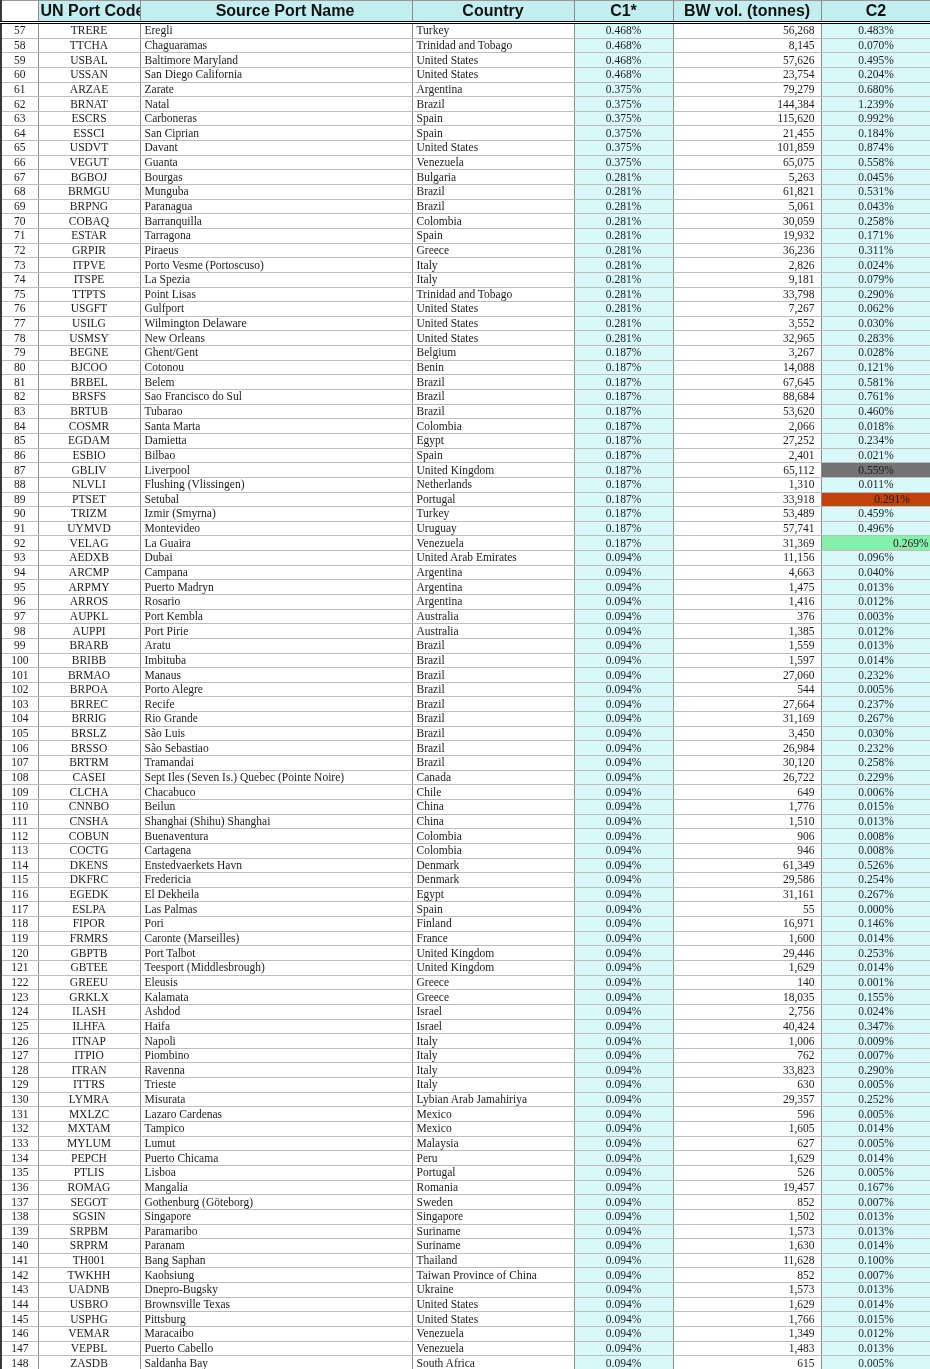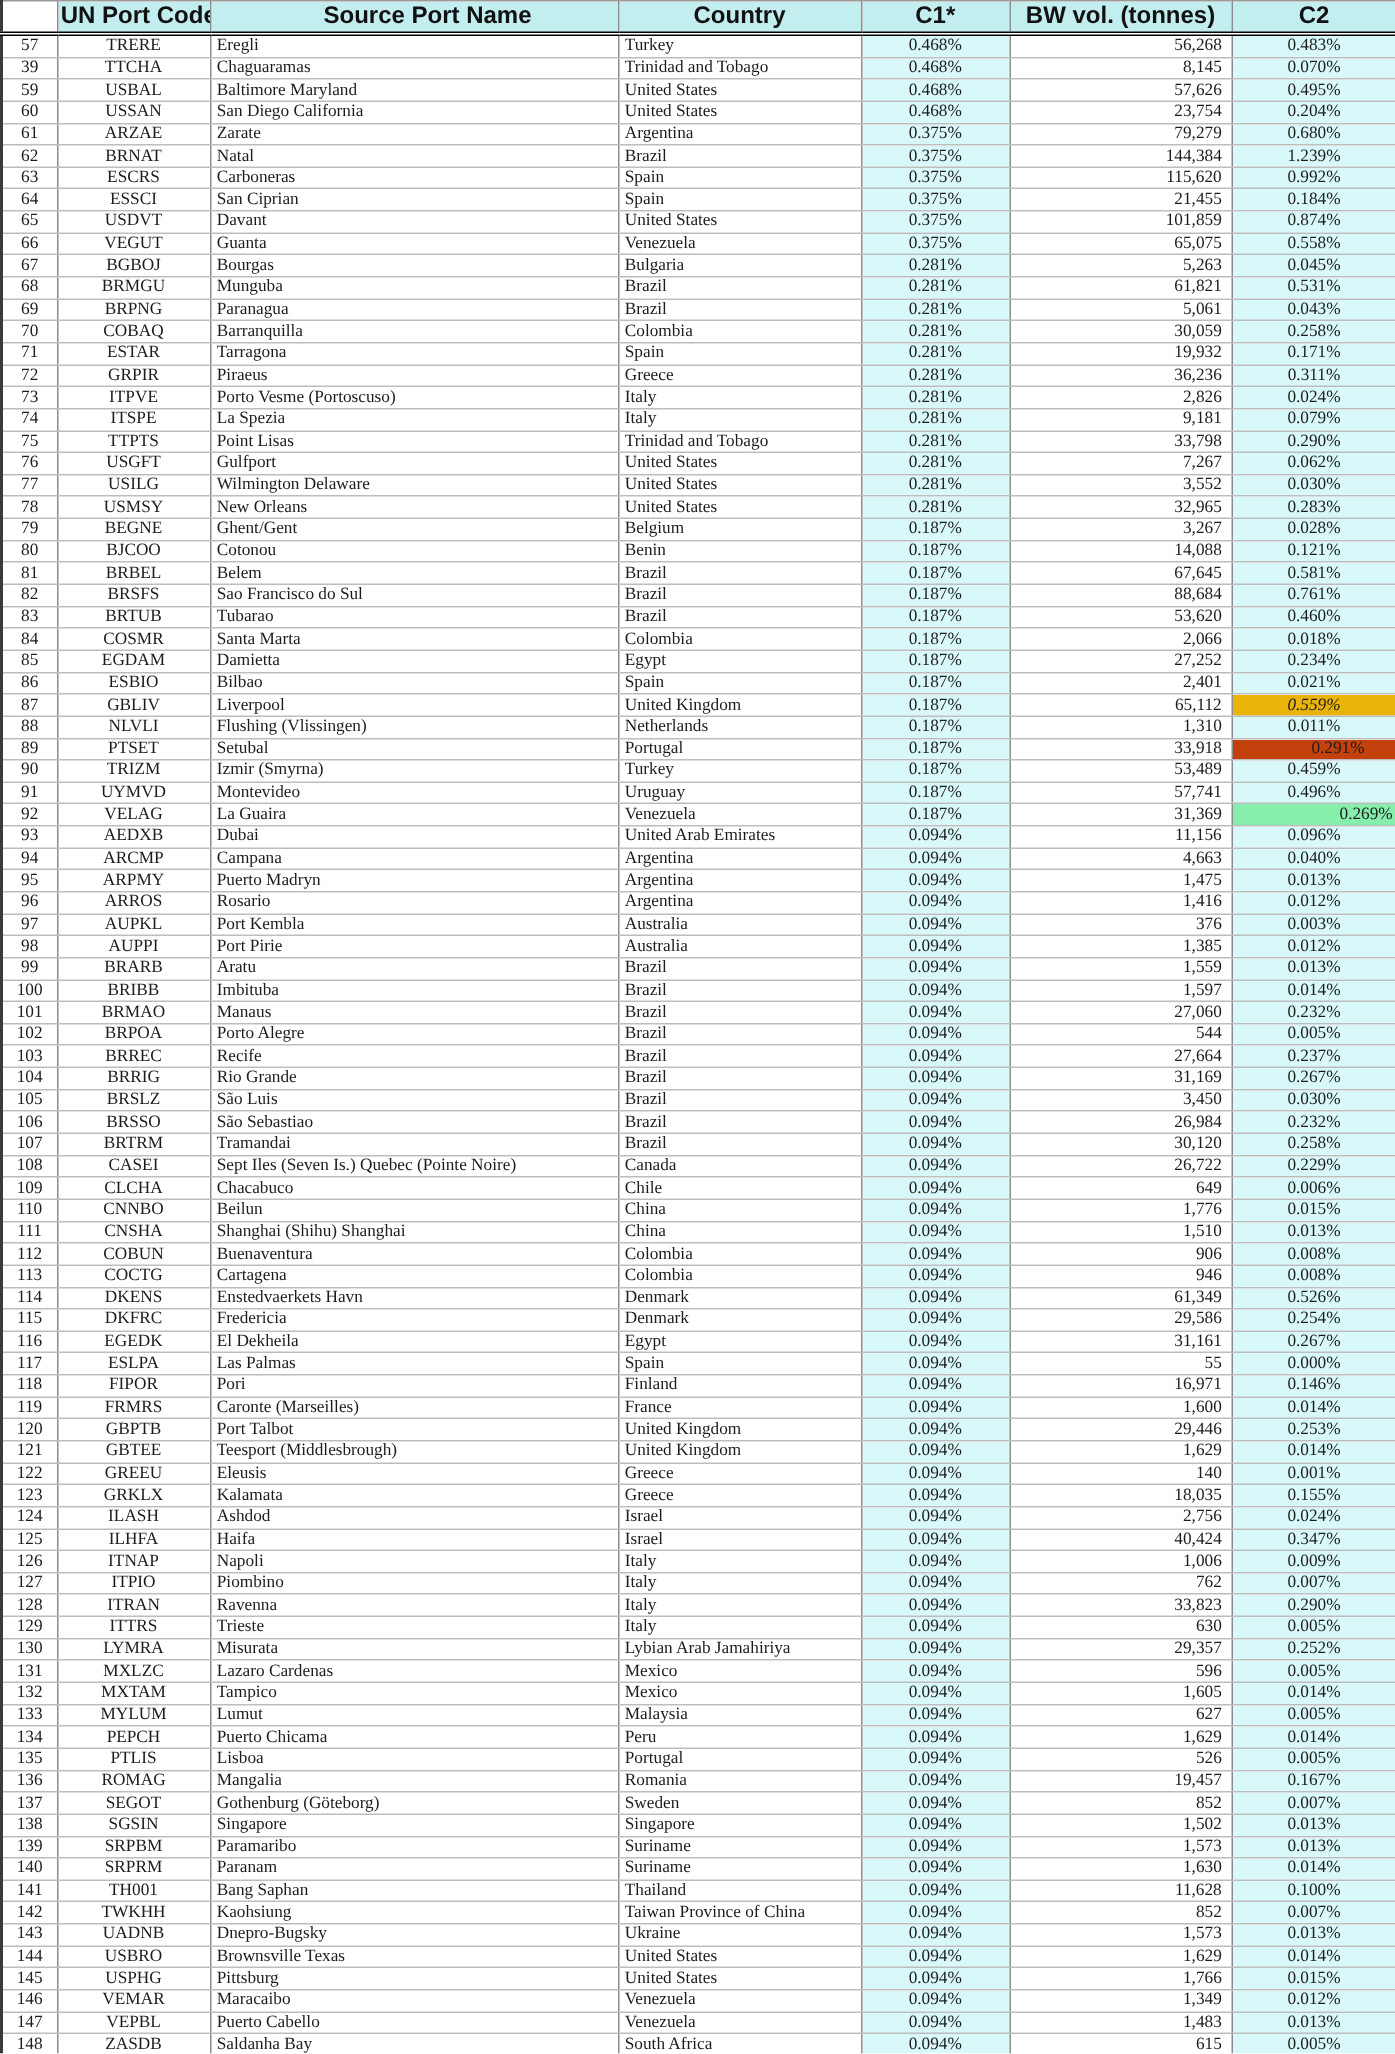--- a/index.html
+++ b/index.html
@@ -96,21 +96,21 @@
         <tr>
           <td class="num">57</td>
           <td class="code">TRERE</td>
           <td class="name">Eregli</td>
           <td class="ctry">Turkey</td>
           <td class="c1" style="background: rgb(217, 248, 249);">0.468%</td>
           <td class="bw">56,268</td>
           <td class="c2" style="background: rgb(217, 248, 249);">0.483%</td>
         </tr>
         <tr>
-          <td class="num">39</td>
+          <td class="num">58</td>
           <td class="code">TTCHA</td>
           <td class="name">Chaguaramas</td>
           <td class="ctry">Trinidad and Tobago</td>
           <td class="c1" style="background: rgb(217, 248, 249);">0.468%</td>
           <td class="bw">8,145</td>
           <td class="c2" style="background: rgb(217, 248, 249);">0.070%</td>
         </tr>
         <tr>
           <td class="num">59</td>
           <td class="code">USBAL</td>
@@ -363,21 +363,21 @@
           <td class="bw">2,401</td>
           <td class="c2" style="background: rgb(217, 248, 249);">0.021%</td>
         </tr>
         <tr>
           <td class="num">87</td>
           <td class="code">GBLIV</td>
           <td class="name">Liverpool</td>
           <td class="ctry">United Kingdom</td>
           <td class="c1" style="background: rgb(217, 248, 249);">0.187%</td>
           <td class="bw">65,112</td>
-          <td class="c2" style="background: #eab308; font-style: italic;">0.559%</td>
+          <td class="c2" style="background: #737373;">0.559%</td>
         </tr>
         <tr>
           <td class="num">88</td>
           <td class="code">NLVLI</td>
           <td class="name">Flushing (Vlissingen)</td>
           <td class="ctry">Netherlands</td>
           <td class="c1" style="background: rgb(217, 248, 249);">0.187%</td>
           <td class="bw">1,310</td>
           <td class="c2" style="background: rgb(217, 248, 249);">0.011%</td>
         </tr>

